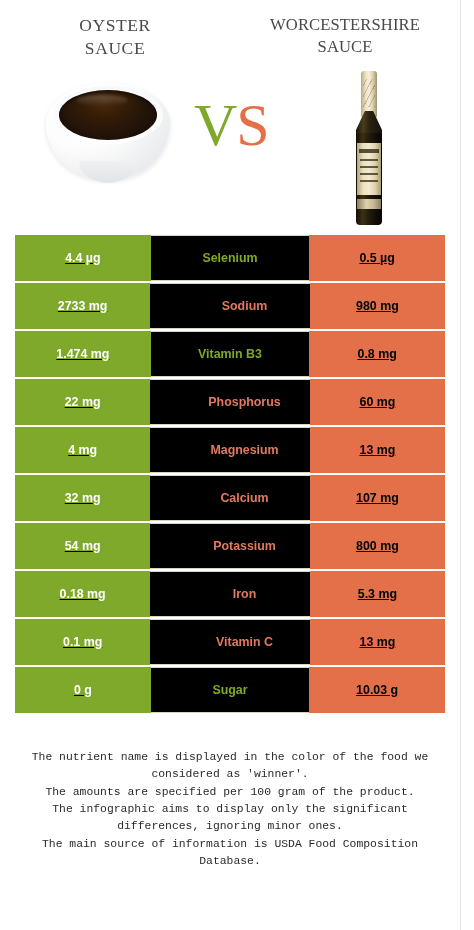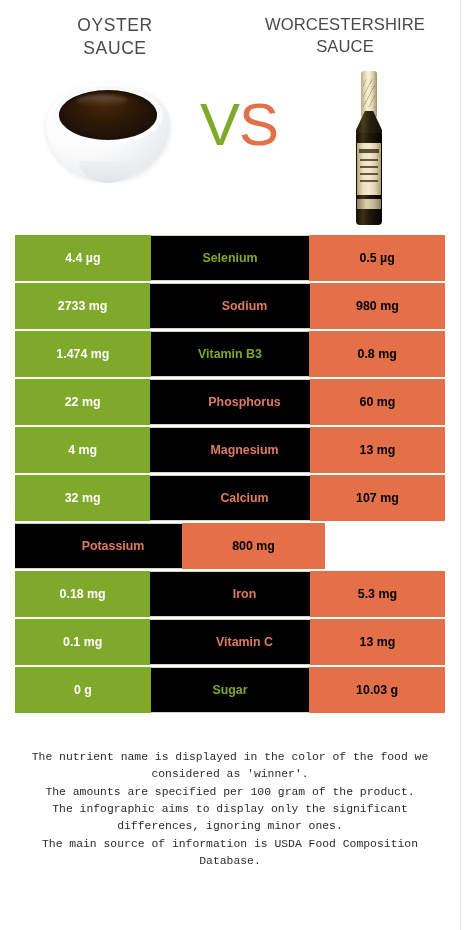--- a/index.html
+++ b/index.html
@@ -35,20 +35,21 @@
   
   .header {
     display: flex;
     padding-top: 14px;
   }
   .header-col {
     width: 50%;
     text-align: center;
     padding: 0 4px;
     box-sizing: border-box;
+    font-family: Liberation Serif, serif;
   }
   .header-title {
     font-size: 17.5px;
     letter-spacing: 0.6px;
     color: #4a4a4a;
     font-weight: 400;
     line-height: 1.34;
     white-space: pre-line;
   }
   .header-col.right .header-title {
@@ -109,26 +110,27 @@
     left: 30px; top: 18px;
     width: 52px; height: 11px;
     border-radius: 50%;
     background: linear-gradient(rgba(255,255,255,0.20), rgba(255,255,255,0));
     filter: blur(1.4px);
   }
 
   
   .vs {
     position: absolute;
-    left: 200px;
+    left: 194px;
     top: 26px;
     font-size: 60px;
     font-weight: 400;
     letter-spacing: -1px;
     line-height: 1;
+    font-family: Liberation Serif, serif;
   }
   .vs .v { color: #7fa92b; }
   .vs .s { color: #e4704a; }
 
   
   .bottle-wrap {
     position: absolute;
     left: 349px;
     top: 2px;
     width: 40px;
@@ -190,20 +192,21 @@
     position: absolute;
     left: 8px; top: 128px;
     width: 24px; height: 10px;
     background: linear-gradient(90deg, #8c8162 0%, #ddd2ac 40%, #c4b894 70%, #8a7f61 100%);
   }
 
   
   .table {
     margin: 6px 15px 0 15px;
     width: 430px;
+    text-decoration: underline;
   }
   .row {
     display: flex;
     height: 46px;
     margin-bottom: 2px;
   }
   .cell {
     display: flex;
     align-items: center;
     justify-content: center;
@@ -306,20 +309,21 @@
         <div class="cell left">4 mg</div>
         <div class="cell mid win-orange">Magnesium</div>
         <div class="cell right">13 mg</div>
       </div>
       <div class="row">
         <div class="cell left">32 mg</div>
         <div class="cell mid win-orange">Calcium</div>
         <div class="cell right">107 mg</div>
       </div>
       <div class="row">
+        <div class="cell left">54 mg</div>
         <div class="cell mid win-orange">Potassium</div>
         <div class="cell right">800 mg</div>
       </div>
       <div class="row">
         <div class="cell left">0.18 mg</div>
         <div class="cell mid win-orange">Iron</div>
         <div class="cell right">5.3 mg</div>
       </div>
       <div class="row">
         <div class="cell left">0.1 mg</div>

